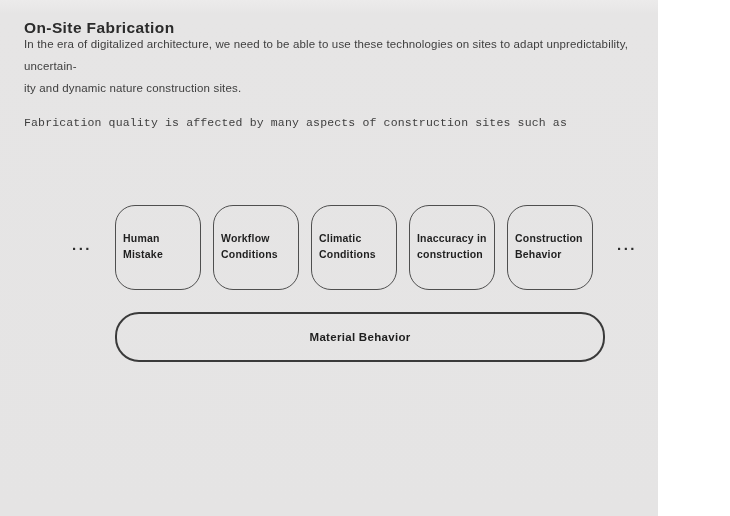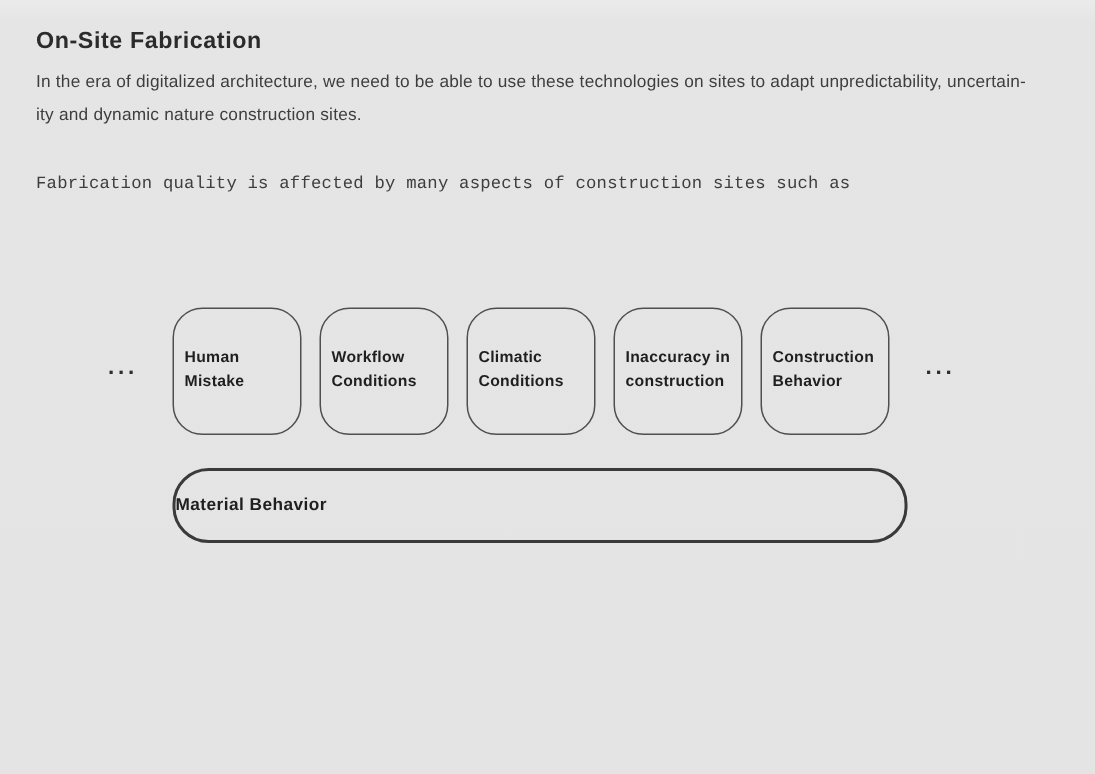--- a/index.html
+++ b/index.html
@@ -1,20 +1,20 @@
 <!DOCTYPE html>
 <html><head>
 <meta charset="utf-8">
 <style>
   html, body { margin: 0; padding: 0; }
   body { font-family: "Liberation Sans", sans-serif; }
 
   .slide {
     position: relative;
-    width: 730px;
+    width: 658px;
     height: 516px;
     background: linear-gradient(#ecebeb 0px, #e6e5e5 14px, #e5e4e4 100%);
     overflow: hidden;
     box-sizing: border-box;
   }
 
   .title {
     position: absolute;
     left: 24px;
     top: 19px;
@@ -27,21 +27,21 @@
   .para {
     position: absolute;
     left: 24px;
     right: 20px;
     font-size: 11.5px;
     font-weight: 400;
     letter-spacing: 0.15px;
     line-height: 22px;
     color: #3e3e3e;
   }
-  .para.intro { top: 44px; }
+  .para.intro { top: 33px; }
   .para.sub   { top: 112px; font-family: Liberation Mono, monospace; }
 
   .factors-row {
     position: absolute;
     top: 203px;
     left: 72px;
     height: 88px;
     display: flex;
     align-items: center;
     gap: 12px;
@@ -84,21 +84,21 @@
     position: absolute;
     left: 115px;
     top: 312px;
     width: 490px;
     height: 50px;
     box-sizing: border-box;
     border: 2px solid #3a3a3a;
     border-radius: 24px;
     display: flex;
     align-items: center;
-    justify-content: flex-start;
+    justify-content: center;
     font-size: 11.5px;
     font-weight: 700;
     letter-spacing: 0.3px;
     color: #1f1f1f;
     background: transparent;
   }
 </style>
 </head>
 <body>
 

